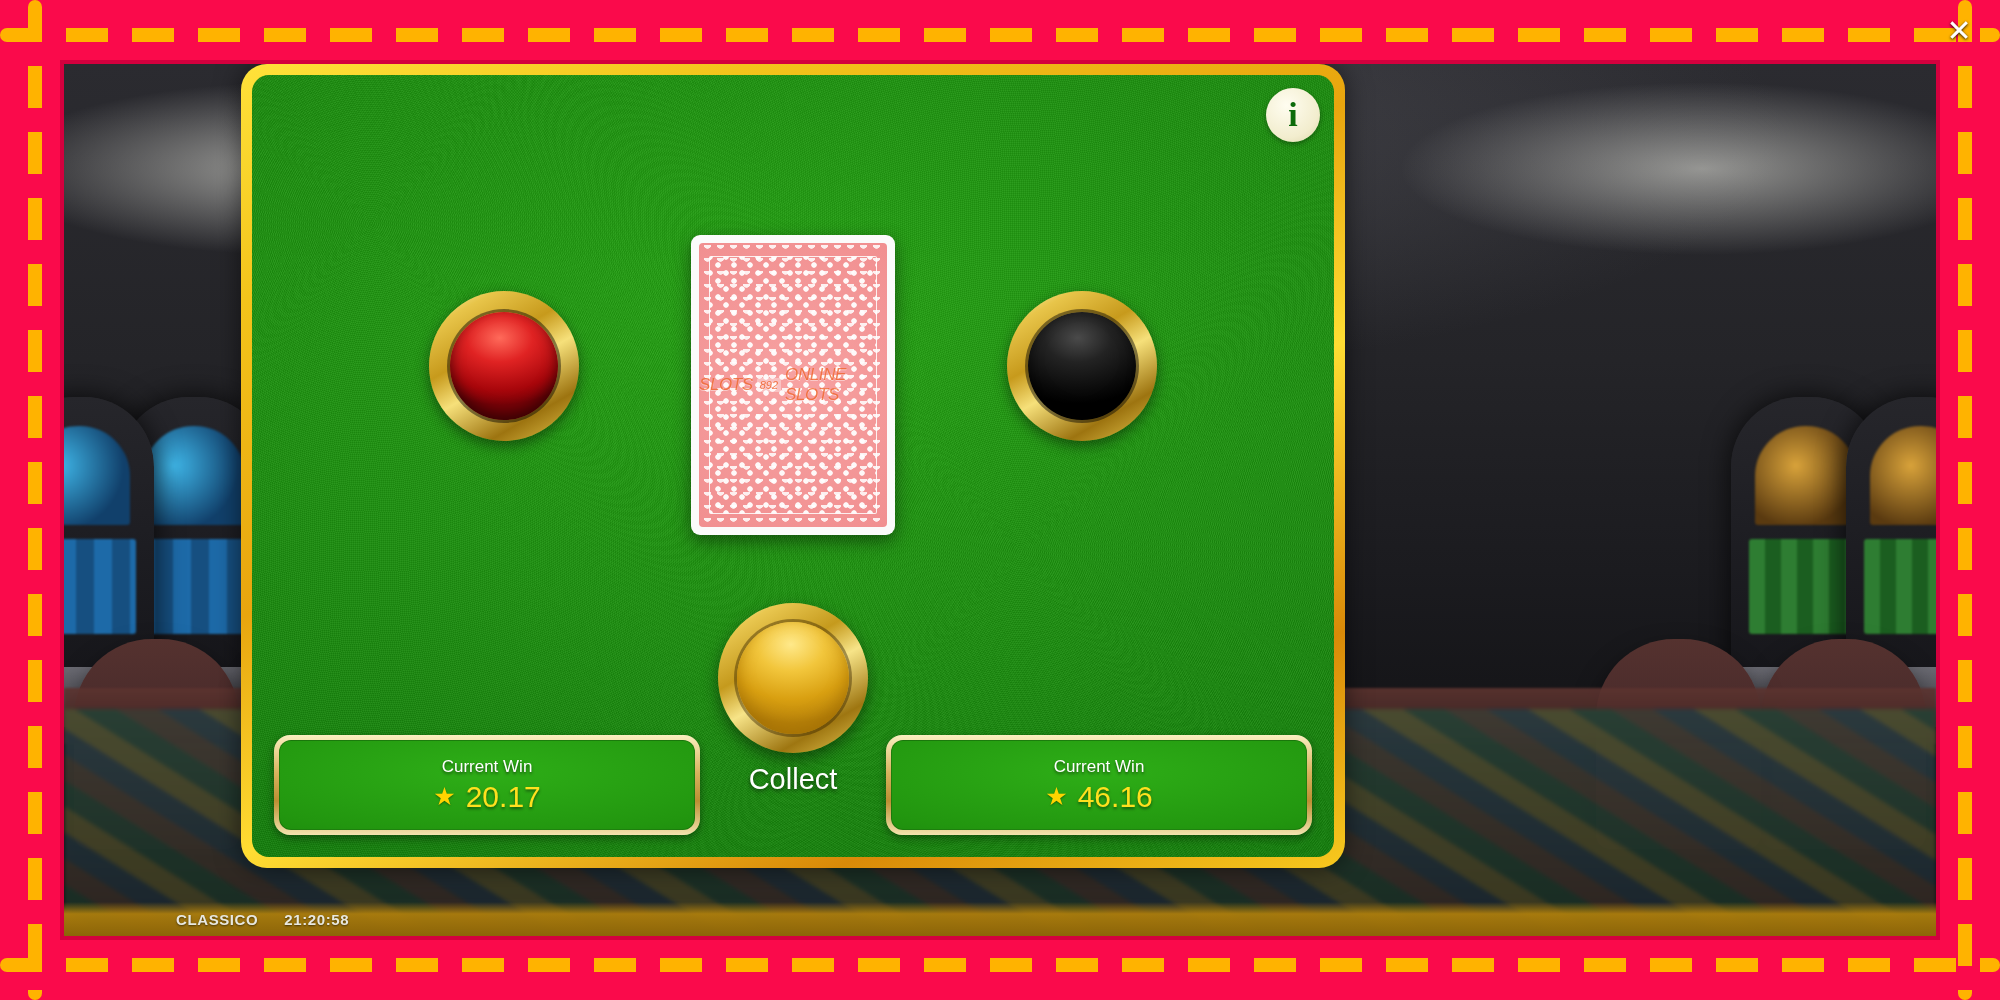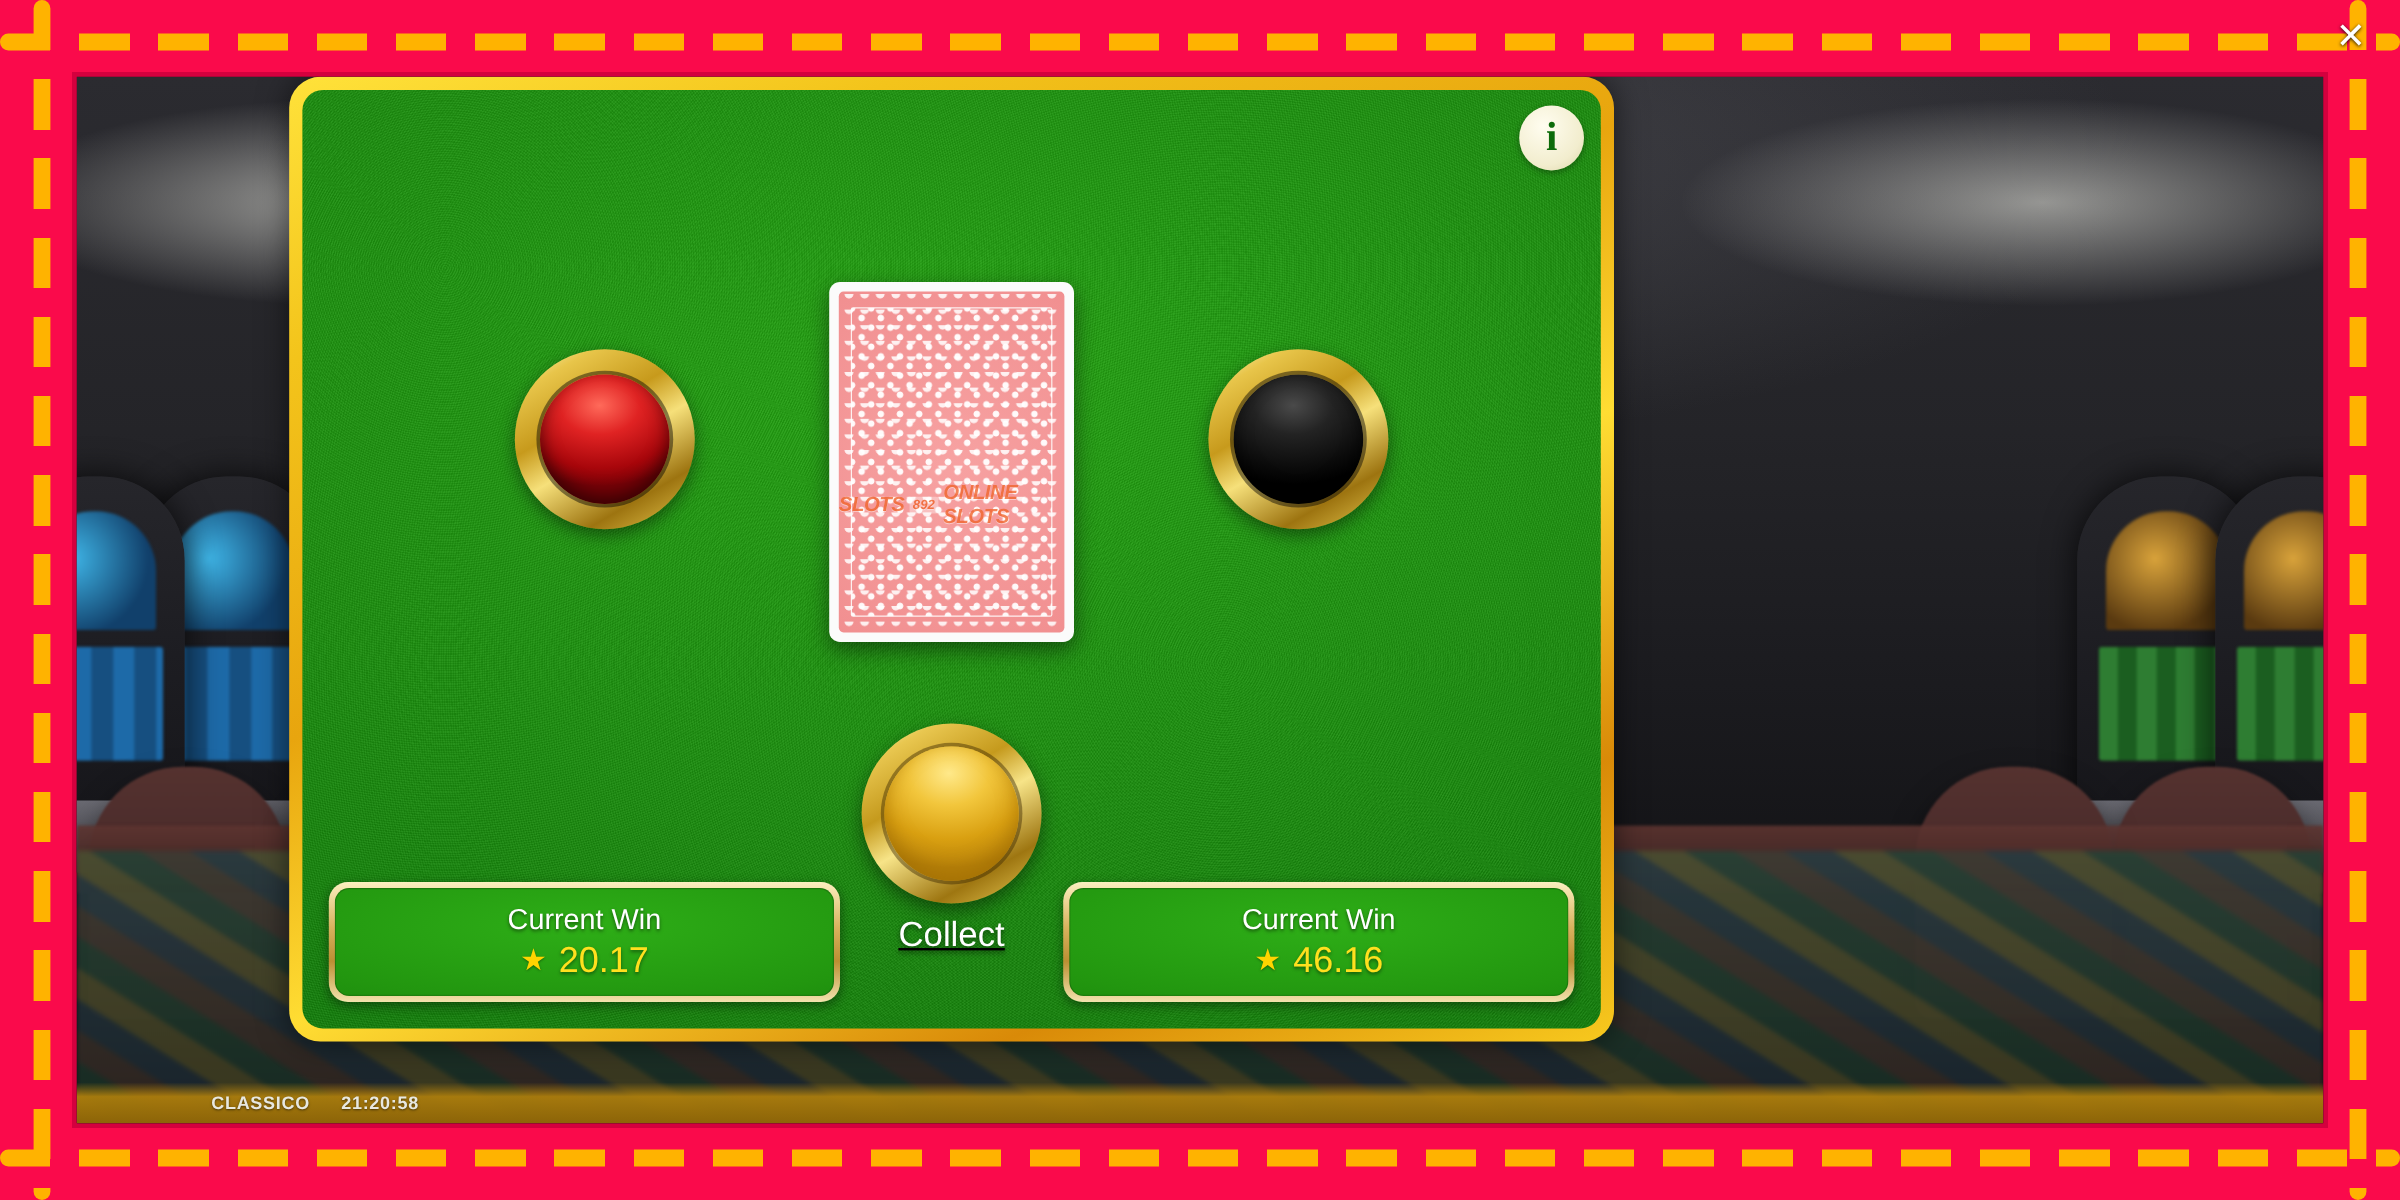--- a/index.html
+++ b/index.html
@@ -215,26 +215,25 @@
       radial-gradient(circle at 50% 0%, rgba(255,255,255,0.95) 3.4px, rgba(255,255,255,0) 4px);
     background-size:13px 13px;
     background-origin:border-box;
     background-clip:border-box;
     pointer-events:none;
     opacity:0.9;
   }
   #card-watermark{
     position:absolute; left:0; right:0; top:50%; transform:translateY(-50%);
     display:flex; align-items:center; justify-content:center; gap:4px;
-    font-size:17px; font-weight:bold; font-style:italic;
+    font-size:17px; font-weight:normal; font-style:italic;
     color:#F0662E;
     text-shadow:0 1px 0 rgba(255,255,255,0.55);
     opacity:0.8;
     letter-spacing:-0.4px;
-    margin-top:36px;
   }
   #card-watermark .wm-chip{
     font-size:11px; background:rgba(255,255,255,0.45);
     padding:1px 3px; border-radius:2px; letter-spacing:0;
   }
 
   
   .colorbtn{
     position:absolute; top:216px;
     width:150px; height:150px; border-radius:50%;
@@ -252,21 +251,21 @@
     background:radial-gradient(ellipse 85% 62% at 46% 24%, #FF6A5A 0%, #E02323 36%, #A8060B 78%, #7A0207 100%);
   }
   #btn-black{ right:177px; }
   #btn-black .disc{
     background:radial-gradient(ellipse 85% 62% at 46% 24%, #4A4A4A 0%, #232323 36%, #0B0B0B 78%, #000 100%);
   }
 
   
   #collect-wrap{
     position:absolute; left:50%; transform:translateX(-50%);
-    top:528px; text-align:center; z-index:8;text-decoration:underline;
+    top:528px; text-align:center; z-index:8;
   }
   #collect-btn{
     width:150px; height:150px; border-radius:50%; margin:0 auto;
     background:linear-gradient(150deg,#FFF8CF 0%, #E9C750 15%, #C59A1D 37%, #F7E488 53%, #9E7611 78%, #EBCC56 100%);
     display:flex; align-items:center; justify-content:center;
     cursor:pointer;
     box-shadow:0 6px 16px rgba(0,0,0,0.45);
   }
   #collect-btn .disc{
     width:112px; height:112px; border-radius:50%;
@@ -288,21 +287,21 @@
     z-index:8;
   }
   .winpanel .inner{
     width:100%; height:100%; border-radius:12px;
     background:radial-gradient(ellipse 110% 120% at 50% 35%, #2EAE17 0%, #22960F 60%, #17800B 100%);
     display:flex; flex-direction:column; align-items:center; justify-content:center;
     gap:3px;
     border:1px solid rgba(0,0,0,0.18);
   }
   .winpanel .wtitle{
-    color:#FFFFFF; font-size:24px;
+    color:#FFFFFF; font-size:17px;
     text-shadow:0 2px 3px rgba(0,0,0,0.5);
   }
   .winpanel .wval{
     display:flex; align-items:center; gap:10px;
     color:#FFE01E; font-size:30px;
     text-shadow:0 2px 3px rgba(0,0,0,0.45);
   }
   .star{ color:#FFD400; font-size:25px; line-height:1;
     text-shadow:0 1px 2px rgba(0,0,0,0.4); }
   #panel-current{ left:22px; }

